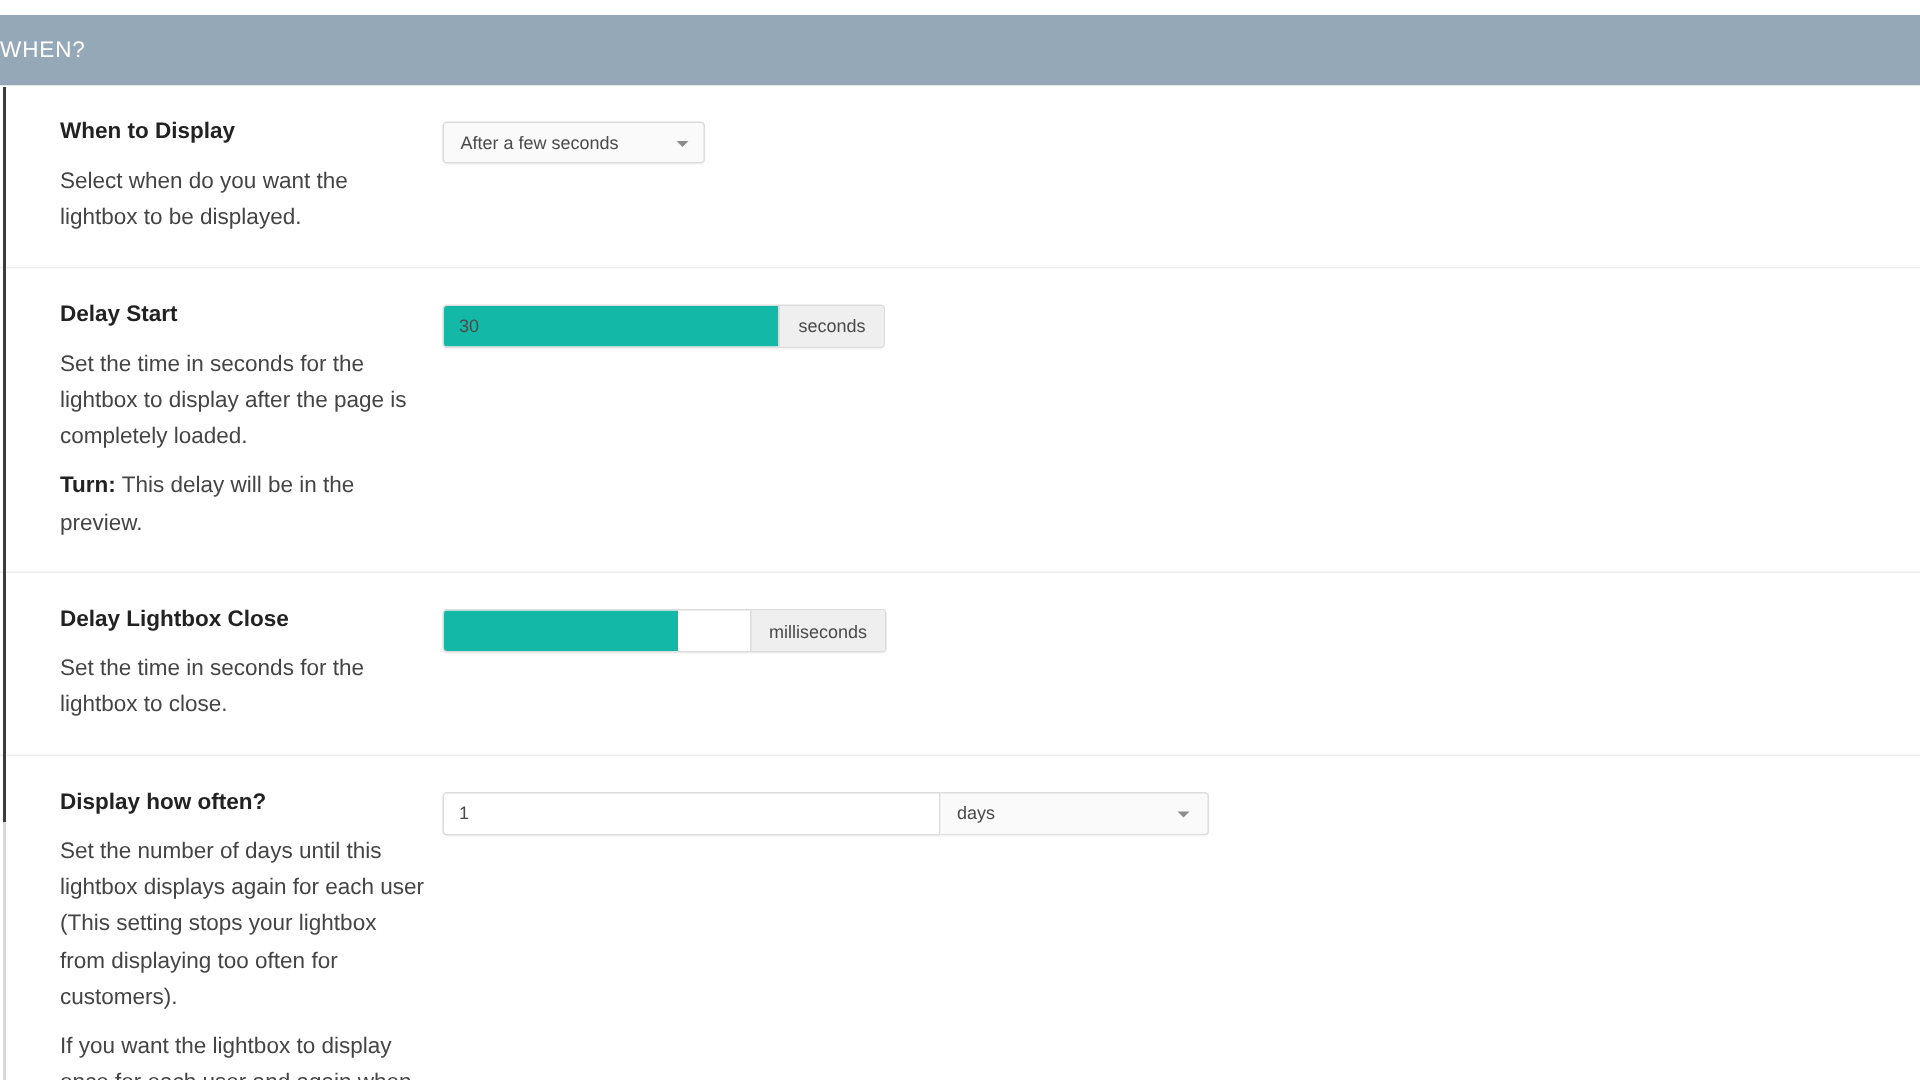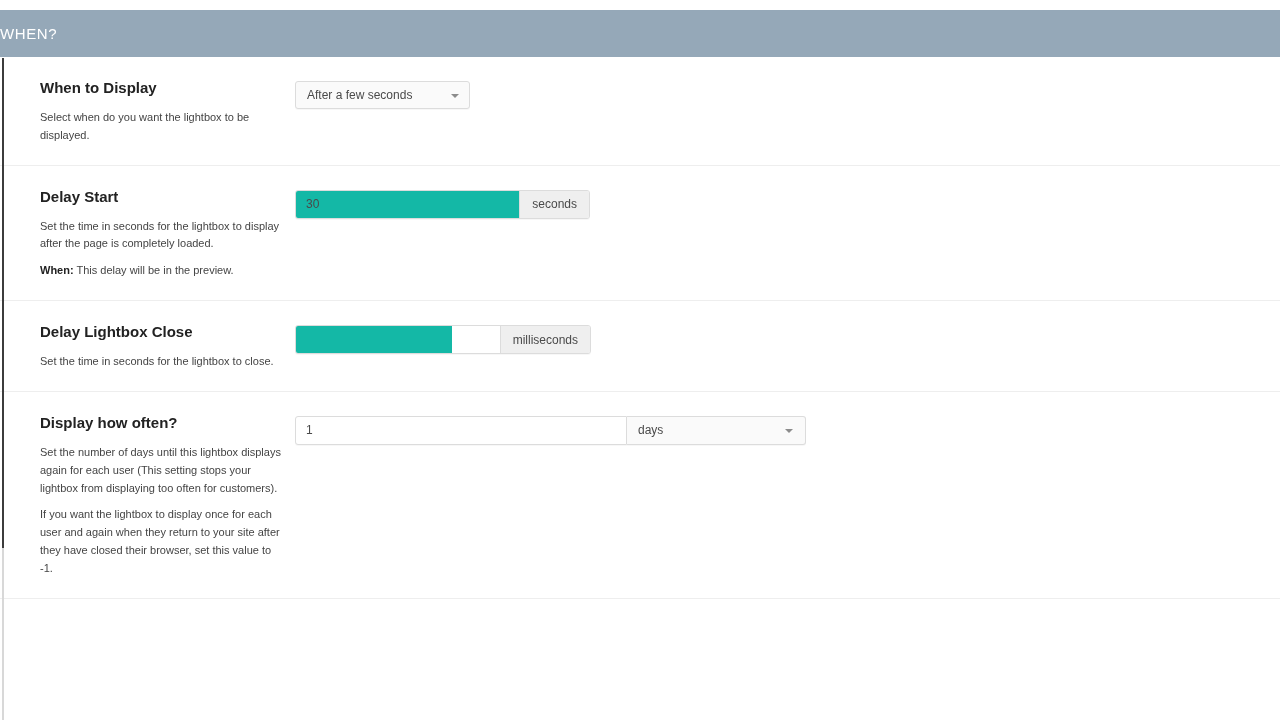--- a/index.html
+++ b/index.html
@@ -83,21 +83,21 @@
   }
 
   .field-title {
     font-size: 15px;
     font-weight: bold;
     color: #222222;
     margin: 0 0 12px 0;
     line-height: 1.2;
   }
   .field-desc {
-    font-size: 11px;
+    font-size: 15px;
     color: #444444;
     line-height: 1.62;
     margin: 0 0 9px 0;
   }
   .field-desc:last-child { margin-bottom: 0; }
   .field-desc b { font-weight: bold; color: #222222; }
 
   
   .select {
     position: relative;
@@ -245,21 +245,21 @@
         </div>
       </div>
     </div>
   </div>
 
   <div class="section">
     <div class="section-inner">
       <div class="label-col">
         <div class="field-title">Delay Start</div>
         <div class="field-desc">Set the time in seconds for the lightbox to display after the page is completely loaded.</div>
-        <div class="field-desc"><b>When:</b><span> This delay will be in the preview.</span></div>
+        <div class="field-desc"><b>Turn:</b><span> This delay will be in the preview.</span></div>
       </div>
       <div class="field-col">
         <div class="input-group ig-w295">
           <input type="text" value="30" style="">
           <span class="addon">seconds</span>
         </div>
       </div>
     </div>
   </div>
 

